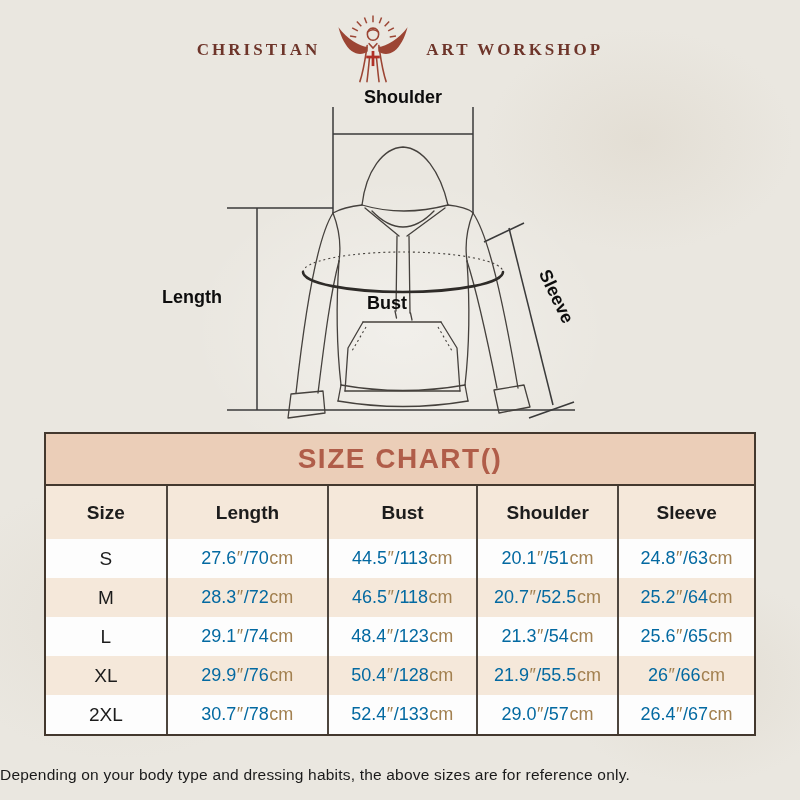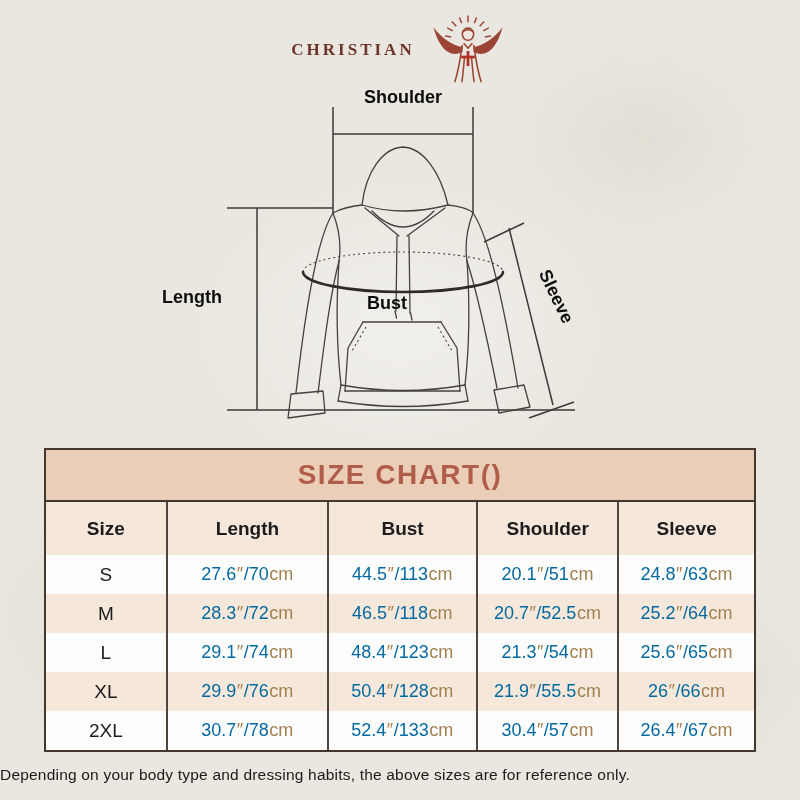--- a/index.html
+++ b/index.html
@@ -32,21 +32,21 @@
   
   .diagram{position:absolute;top:85px;left:0;}
   .ln{fill:none;stroke:#45413d;stroke-width:1.3;stroke-linecap:round;stroke-linejoin:round;}
   .ln-thick{fill:none;stroke:#2e2b28;stroke-width:2.6;stroke-linecap:round;}
   .ln-dash{fill:none;stroke:#45413d;stroke-width:1.1;stroke-dasharray:2,3;}
   .dim{fill:none;stroke:#3a3a3a;stroke-width:1.5;stroke-linecap:butt;}
   .lbl{font-family:"Liberation Sans",sans-serif;font-size:18px;font-weight:700;fill:#0d0d0d;}
 
   
   .chart{
-    position:absolute;left:44px;top:448px;width:712px;height:304px;
+    position:absolute;left:44px;top:432px;width:712px;height:304px;
     border:2px solid var(--border,#43382e);
     display:flex;flex-direction:column;background:#fff;
     box-sizing:border-box;
   }
   .chart-title{
     height:52px;flex:0 0 52px;background:var(--title-bg,#ebceb8);
     border-bottom:2px solid var(--border,#43382e);
     display:flex;align-items:center;justify-content:center;
     color:var(--title-text,#b05d49);font-weight:700;letter-spacing:1.5px;
     font-size:28px;box-sizing:border-box;
@@ -104,20 +104,21 @@
     </g>
     <g fill="#9c4534">
       <path d="M36.5,34 C28,33 15.5,25.5 6.5,13.5 C9.5,25 14,33 20,38 C26,42.5 32.5,41.5 36.5,38.5 Z"></path>
       <path d="M47.5,34 C56,33 68.5,25.5 77.5,13.5 C74.5,25 70,33 64,38 C58,42.5 51.5,41.5 47.5,38.5 Z"></path>
     </g>
     <g fill="#b03026">
       <rect x="40.6" y="38" width="2.8" height="15.5"></rect>
       <rect x="35" y="42.8" width="14" height="2.8"></rect>
     </g>
   </svg>
+  <span class="logo-text">ART WORKSHOP</span>
 </div>
 
 <svg class="diagram" width="800" height="362" viewBox="0 0 800 362">
 
   <g class="dim">
     <line x1="333" y1="22" x2="333" y2="128"></line>
     <line x1="473" y1="22" x2="473" y2="128"></line>
     <line x1="333" y1="49" x2="473" y2="49"></line>
   </g>
   <g class="dim">
@@ -300,21 +301,21 @@
           <span class="n">/78</span>
           <span class="u">cm</span>
         </div>
         <div class="cell c2">
           <span class="n">52.4</span>
           <span class="u">″</span>
           <span class="n">/133</span>
           <span class="u">cm</span>
         </div>
         <div class="cell c3">
-          <span class="n">30.4</span>
+          <span class="n">29.0</span>
           <span class="u">″</span>
           <span class="n">/57</span>
           <span class="u">cm</span>
         </div>
         <div class="cell c4">
           <span class="n">26.4</span>
           <span class="u">″</span>
           <span class="n">/67</span>
           <span class="u">cm</span>
         </div>

